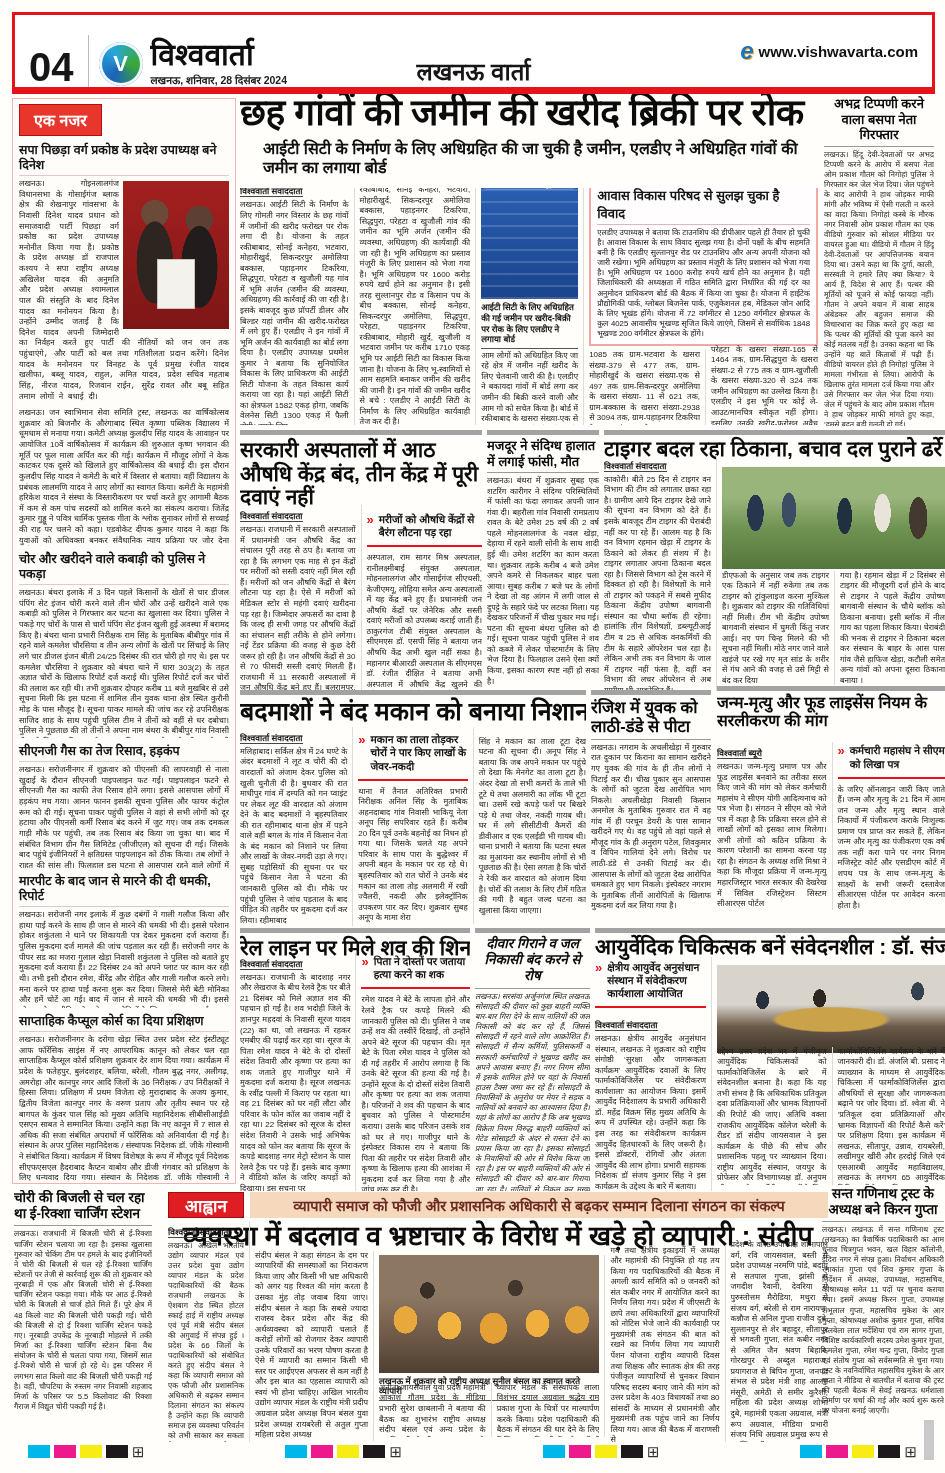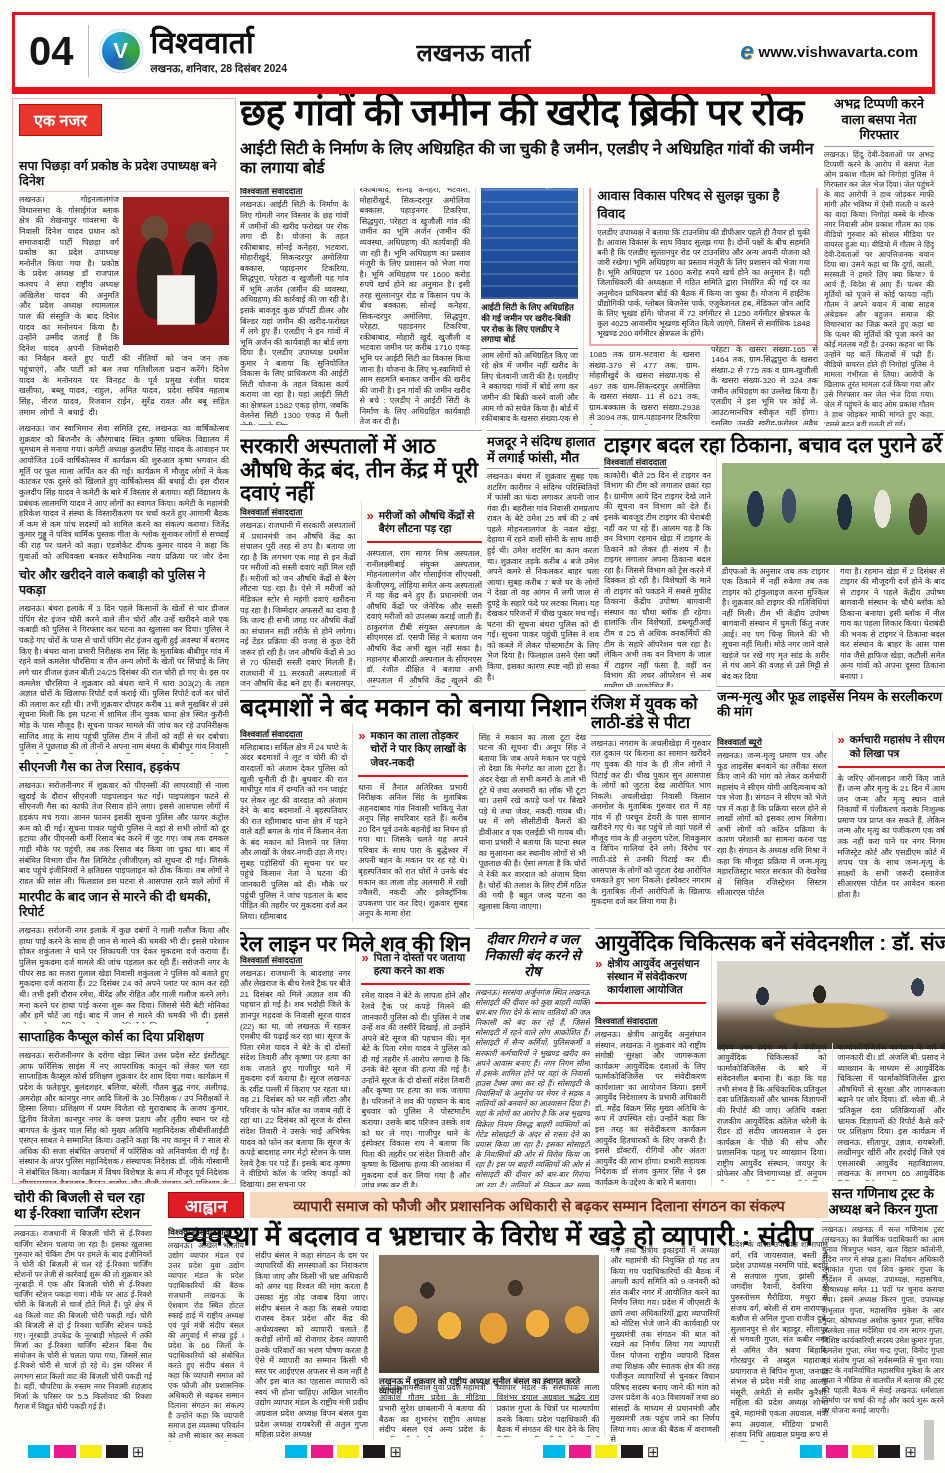--- a/index.html
+++ b/index.html
@@ -1,21 +1,21 @@
 <!DOCTYPE html>
 <html><head>
 <meta charset="utf-8">
 <style>
   html,body{margin:0;padding:0;background:#e9e9e6;}
   #page{position:relative;width:945px;height:1473px;background:#fffefb;margin:0 auto;
         font-family:"Liberation Sans","DejaVu Sans",sans-serif;color:#161616;overflow:hidden;}
   
   #masthead{position:absolute;left:12px;top:12px;width:917px;height:72px;
             border:3px solid #e8121a;border-bottom:7px solid #e8121a;background:#fff;
-            display:flex;align-items:center;}
+            display:flex;align-items:flex-end;}
   .page-num{font-size:40px;font-weight:700;padding:0 14px;line-height:1;}
   .mast-div{width:1px;height:52px;background:#bbb;}
   .logo-wrap{display:flex;align-items:center;gap:8px;padding:0 10px;}
   .logo-circle{width:44px;height:44px;border-radius:50%;
      background:conic-gradient(from 210deg,#1c63b7,#27a7dd,#39a935,#1c63b7);
      display:flex;align-items:center;justify-content:center;color:#fff;font-weight:700;font-size:22px;
      box-shadow:inset 0 0 0 3px #eef6ff;}
   .paper-name{font-size:30px;font-weight:800;line-height:1;color:#0d0d0d;}
   .edition-line{font-size:10.5px;font-weight:700;margin-top:3px;color:#222;}
   .mast-center{position:absolute;left:0;right:0;text-align:center;font-size:24px;font-weight:800;pointer-events:none;}
@@ -33,26 +33,26 @@
   .byline{font-weight:700;font-size:8.5px;border-bottom:1px solid #444;display:inline-block;margin-bottom:3px;}
   .btxt{font-size:8px;line-height:1.32;text-align:justify;color:#1c1c1c;}
   .cols{display:flex;align-items:center;}
   .col{padding:0 5px;border-right:1px solid #dcdcdc;overflow:hidden;}
   .col:first-child{padding-left:0;}
   .col:last-child{border-right:none;padding-right:0;}
   .pq{border-bottom:2px solid #e8121a;padding-bottom:6px;margin:4px 0 6px 0;display:flex;gap:5px;}
   .pq-mark{color:#e8121a;font-weight:800;font-size:13px;line-height:1;}
   .pq-text{font-weight:700;font-size:10.5px;line-height:1.25;}
   .caption{font-weight:700;font-size:8.5px;line-height:1.25;margin-top:3px;border-bottom:1px solid #555;padding-bottom:3px;}
-  .rule-t{border-top:1px solid #a3a3a3;}
+  .rule-t{border-top:5px solid #a3a3a3;}
   
   #leftcol{position:absolute;left:12px;top:98px;width:224px;height:1086px;
            border:1px solid #f0b4b4;padding:5px 6px;box-sizing:border-box;overflow:hidden;background:#fffdfa;}
   .eknazar-box{background:#e8362c;color:#fff;font-size:16px;font-weight:800;
-               padding:4px 14px;display:inline-block;border:1px solid #b30f0f;margin-bottom:20px;}
+               padding:4px 14px;display:inline-block;border:1px solid #b30f0f;margin-bottom:4px;}
   .lc-art{margin-bottom:6px;}
   .lc-head{font-size:12.5px;font-weight:800;line-height:1.2;margin:3px 0 3px 0;border-bottom:1px solid #e5c9c9;padding-bottom:2px;}
   .lc-body{font-size:8px;line-height:1.33;text-align:justify;color:#1c1c1c;overflow:hidden;}
   .photo-ek{float:right;width:106px;height:148px;margin:2px 0 3px 4px;
     background:
       radial-gradient(40px 90px at 30% 55%,#2e2521 0 45%,transparent 46%),
       radial-gradient(40px 90px at 72% 58%,#231c1c 0 45%,transparent 46%),
       radial-gradient(30px 30px at 30% 22%,#6b4a38 0 45%,transparent 46%),
       radial-gradient(30px 30px at 72% 26%,#5d4033 0 45%,transparent 46%),
       linear-gradient(#a3201f,#7e1616);}
@@ -157,21 +157,21 @@
     </div>
 
     <div class="lc-art">
       <div class="lc-head">साप्ताहिक कैप्सूल कोर्स का दिया प्रशिक्षण</div>
       <div class="lc-body" style="max-height:190px;">लखनऊ। सरोजनीनगर के दरोगा खेड़ा स्थित उत्तर प्रदेश स्टेट इंस्टीट्यूट आफ फॉरेंसिक साइंस में नए आपराधिक कानून को लेकर चल रहा साप्ताहिक कैप्सूल कोर्स प्रशिक्षण शुक्रवार देर शाम दिया गया। कार्यक्रम में प्रदेश के फतेहपुर, बुलंदशहर, बलिया, बरेली, गौतम बुद्ध नगर, अलीगढ़, अमरोहा और कानपुर नगर आदि जिलों के 36 निरीक्षक / उप निरीक्षकों ने हिस्सा लिया। प्रशिक्षण में प्रथम विजेता रहे मुरादाबाद के अजय कुमार, द्वितीय विजेता कानपुर नगर के वरुण प्रताप और तृतीय स्थान पर रहे बागपत के कुंवर पाल सिंह को मुख्य अतिथि महानिदेशक सीबीसीआईडी एसएन साबत ने सम्मानित किया। उन्होंने कहा कि नए कानून में 7 साल से अधिक की सजा संबंधित अपराधों में फॉरेंसिक को अनिवार्यता दी गई है। संस्थान के अपर पुलिस महानिदेशक / संस्थापक निदेशक डॉ. जीके गोस्वामी ने संबोधित किया। कार्यक्रम में विषय विशेषज्ञ के रूप में मौजूद पूर्व निदेशक सीएफएसएल हैदराबाद कैप्टन वाबोय और डीजी गंगवार को प्रशिक्षण के लिए धन्यवाद दिया गया। संस्थान के निदेशक डॉ. जीके गोस्वामी ने महानिदेशक सीबीसीआईडी एसएन साबत को स्मृति चिन्ह देकर सम्मानित किया। कार्यक्रम में उपनिदेशक चिरंजीव मुखर्जी, फैकल्टी एसपी राय, डॉ. अरुण खत्री, विवेक यादव, डॉ. अभिषेक दिक्षित, एआर डॉ. श्रुति दास गुप्ता व चंद्रमोहन सिंह, कार्तिकेय, जनसंपर्क अधिकारी संतोष तिवारी और प्रतिसार निरीक्षक बृजेश सिंह सहित कई अन्य लोग मौजूद रहे।</div>
     </div>
   </div>
 
   <div class="sec" style="left:240px;top:94px;width:578px;height:92px;">
     <div class="h-xl">छह गांवों की जमीन की खरीद ब्रिकी पर रोक</div>
-    <div class="subhead" style="margin-top:6px;">आईटी सिटी के निर्माण के लिए अधिग्रहित की जा चुकी है जमीन, एलडीए ने अधिग्रहित गांवों की जमीन का लगाया बोर्ड</div>
+    <div class="subhead" style="margin-top:6px;margin-left:23px;">आईटी सिटी के निर्माण के लिए अधिग्रहित की जा चुकी है जमीन, एलडीए ने अधिग्रहित गांवों की जमीन का लगाया बोर्ड</div>
   </div>
 
   <div class="sec cols" style="left:240px;top:188px;width:578px;height:237px;">
     <div class="col" style="width:112px;">
       <span class="byline">विश्ववार्ता संवाददाता</span>
       <div class="btxt">लखनऊ। आईटी सिटी के निर्माण के लिए गोमती नगर विस्तार के छह गांवों में जमीनों की खरीद फरोख्त पर रोक लगा दी है। योजना के तहत रकीबाबाद, सोनई कनेहरा, भटवारा, मोहारीखुर्द, सिकन्दरपुर अमोलिया बक्कास, पहाड़नगर टिकरिया, सिद्धपुरा, परेहटा व खुजौली यह गांव में भूमि अर्जन (जमीन की व्यवस्था, अधिग्रहण) की कार्रवाई की जा रही है। इसके बावजूद कुछ प्रॉपर्टी डीलर और बिल्डर यहां जमीन की खरीद-फरोख्त में लगे हुए हैं। एलडीए ने इन गांवों में भूमि अर्जन की कार्यवाही का बोर्ड लगा दिया है। एलडीए उपाध्यक्ष प्रथमेश कुमार ने बताया कि सुनियोजित विकास के लिए प्राधिकरण की आईटी सिटी योजना के तहत विकास कार्य कराया जा रहा है। यहां आईटी सिटी का क्षेत्रफल 1582 एकड़ होगा, जबकि वेलनेस सिटी 1300 एकड़ में फैली होगी। इसके लिए</div>
     </div>
     <div class="col" style="width:114px;">
       <div class="btxt">रकीबाबाद, सोनई कनेहरा, भटवारा, मोहारीखुर्द, सिकन्दरपुर अमोलिया बक्कास, पहाड़नगर टिकरिया, सिद्धपुरा, परेहटा व खुजौली गांव की जमीन का भूमि अर्जन (जमीन की व्यवस्था, अधिग्रहण) की कार्यवाही की जा रही है। भूमि अधिग्रहण का प्रस्ताव मंजूरी के लिए प्रशासन को भेजा गया है। भूमि अधिग्रहण पर 1600 करोड़ रुपये खर्च होने का अनुमान है। इसी तरह सुल्तानपुर रोड व किसान पथ के बीच बक्कास, सोनई कनेहरा, सिकन्दरपुर अमोलिया, सिद्धपुरा, परेहटा, पहाड़नगर टिकरिया, रकीबाबाद, मोहारी खुर्द, खुजौली व भटवारा जमीन पर करीब 1710 एकड़ भूमि पर आईटी सिटी का विकास किया जाना है। योजना के लिए भू-स्वामियों से आम सहमति बनाकर जमीन की खरीद की जानी है। इन गांवों की जमीन खरीद से बचे : एलडीए ने आईटी सिटी के निर्माण के लिए अधिग्रहित कार्यवाही तेज कर दी है।</div>
     </div>
@@ -265,21 +265,21 @@
         </div>
     </div>
   </div>
 
   <div class="sec rule-t" style="left:591px;top:690px;width:120px;height:236px;">
     <div class="h-md" style="padding-top:3px;border-bottom:1px solid #999;padding-bottom:3px;margin-bottom:3px;">रंजिश में युवक को लाठी-डंडे से पीटा</div>
     <div class="btxt">लखनऊ। नगराम के अचलीखेड़ा में गुरुवार रात दुकान पर किराना का सामान खरीदने गए युवक की गांव के ही तीन लोगों ने पिटाई कर दी। चीख पुकार सुन आसपास के लोगों को जुटता देख आरोपित भाग निकले। अचलीखेड़ा निवासी किसान अनमोल के मुताबिक गुरुवार रात में वह गांव में ही परचून डेयरी के पास सामान खरीदने गए थे। वह पहुंचे तो वहां पहले से मौजूद गांव के ही अनुराग पटेल, शिवकुमार व विपिन गालियां देने लगे। विरोध पर लाठी-डंडे से उनकी पिटाई कर दी। आसपास के लोगों को जुटता देख आरोपित धमकाते हुए भाग निकले। इंस्पेक्टर नगराम के मुताबिक तीनों आरोपितों के खिलाफ मुकदमा दर्ज कर लिया गया है।</div>
   </div>
 
   <div class="sec rule-t" style="left:717px;top:686px;width:228px;height:240px;">
-    <div class="h-md" style="font-size:13px;padding-top:3px;">जन्म-मृत्यु और फूड लाइसेंस नियम के सरलीकरण की मांग</div>
+    <div class="h-md" style="font-size:16px;padding-top:3px;">जन्म-मृत्यु और फूड लाइसेंस नियम के सरलीकरण की मांग</div>
     <div class="cols" style="margin-top:5px;height:180px;">
       <div class="col" style="width:110px;">
         <span class="byline">विश्ववार्ता ब्यूरो</span>
         <div class="btxt">लखनऊ। जन्म-मृत्यु प्रमाण पत्र और फूड लाइसेंस बनवाने का तरीका सरल किए जाने की मांग को लेकर कर्मचारी महासंघ ने सीएम योगी आदित्यनाथ को पत्र भेजा है। संगठन ने सीएम को भेजे पत्र में कहा है कि प्रक्रिया सरल होने से लाखों लोगों को इसका लाभ मिलेगा। अभी लोगों को कठिन प्रक्रिया के कारण परेशानी का सामना करना पड़ रहा है। संगठन के अध्यक्ष शशि मिश्रा ने कहा कि मौजूदा प्रक्रिया में जन्म-मृत्यु महारजिस्ट्रार भारत सरकार की देखरेख में सिविल रजिस्ट्रेशन सिस्टम सीआरएस पोर्टल</div>
       </div>
       <div class="col" style="width:108px;">
         <div class="pq">
           <span class="pq-mark">»</span>
           <span class="pq-text">कर्मचारी महासंघ ने सीएम को लिखा पत्र</span>
         </div>

